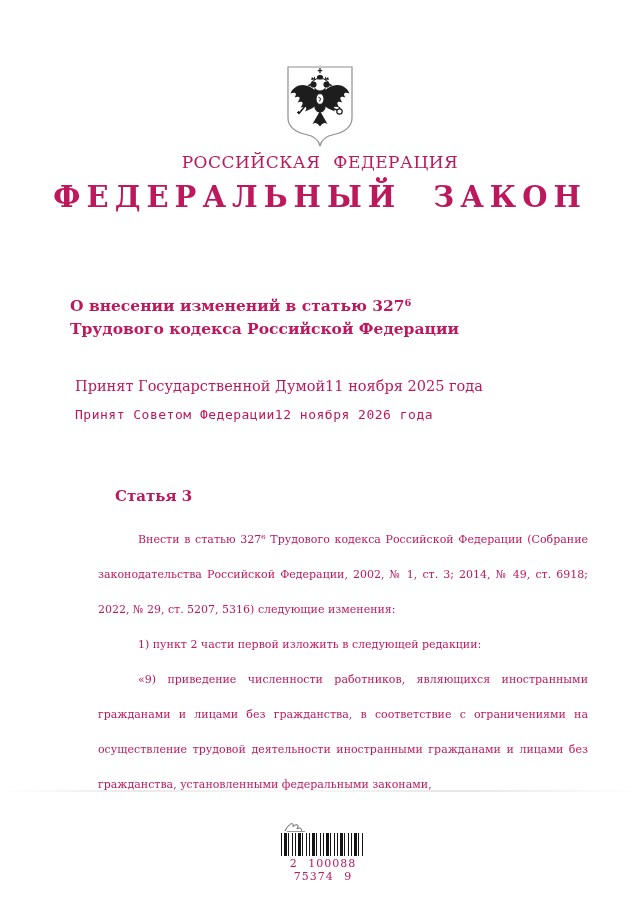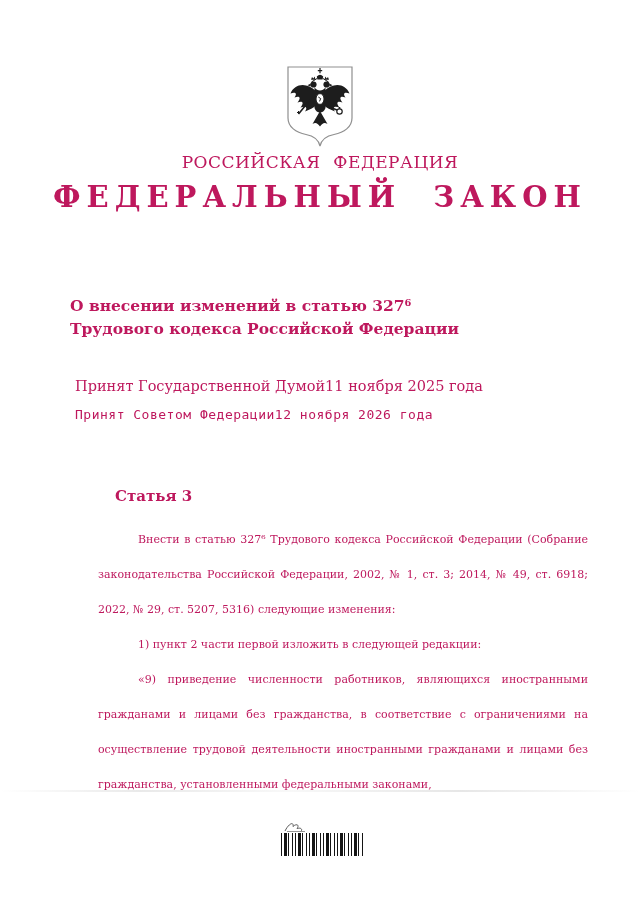--- a/index.html
+++ b/index.html
@@ -139,15 +139,16 @@
   </div>
 
   <div class="scan-streak"></div>
 
   <div class="barcode-block">
     <svg class="barcode-squiggle" width="26" height="13" viewBox="0 0 26 13" xmlns="http://www.w3.org/2000/svg" aria-hidden="true">
       <path d="M1,11 C5,3 10,1.5 9,6.5 C12,3.5 16,4.5 13,8.5 C16,7.5 19,8.5 17,11.5" fill="none" stroke="#5c5c5c" stroke-width="1"></path>
       <path d="M3,11.5 H21" fill="none" stroke="#7a7a7a" stroke-width="0.8"></path>
     </svg>
     <div class="barcode-bars"></div>
+    <div class="barcode-digits">2 100088 75374 9</div>
   </div>
 
 </div>
 
 </body></html>

